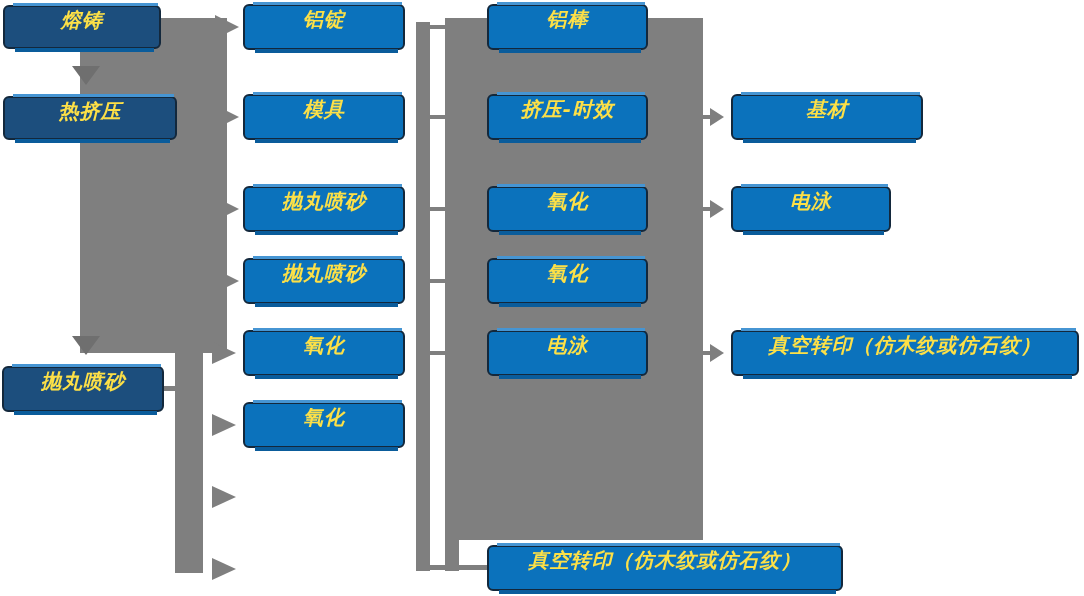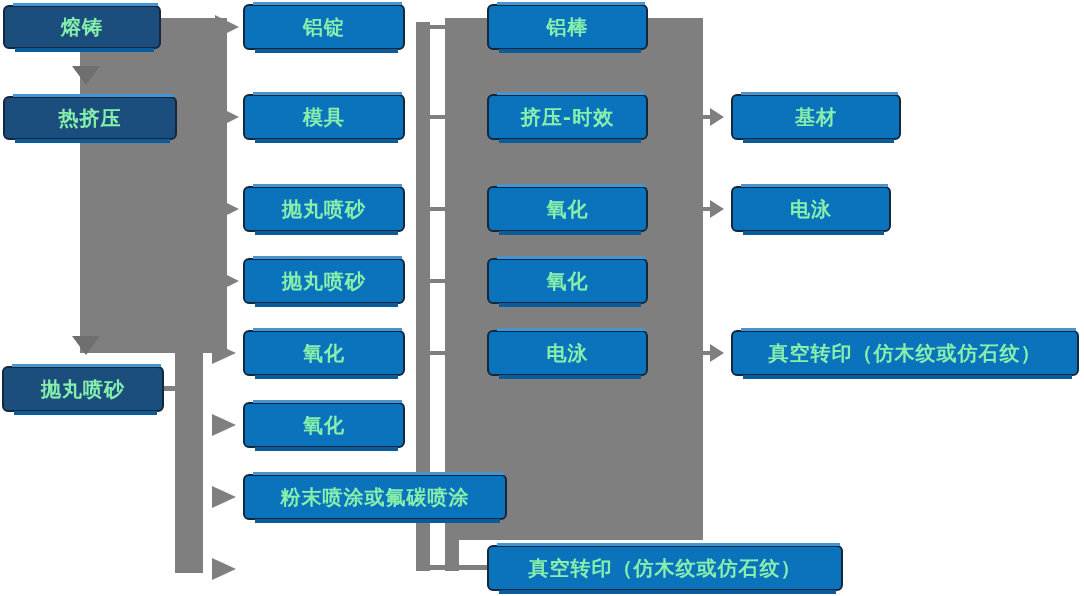--- a/index.html
+++ b/index.html
@@ -18,23 +18,23 @@
   .tri-r.small{border-top:11px solid transparent;border-bottom:11px solid transparent;
     border-left:24px solid #7f7f7f;}
   .tri-r.tiny{border-top:9px solid transparent;border-bottom:9px solid transparent;
     border-left:14px solid #7f7f7f;}
   .tri-d{position:absolute;width:0;height:0;z-index:2;
     border-left:14px solid transparent;border-right:14px solid transparent;
     border-top:19px solid #6f6f6f;}
   
   .node{position:absolute;z-index:3;box-sizing:border-box;
     background:#0b72bc;border:2px solid #13283c;border-radius:6px;
-    display:flex;align-items:center;justify-content:center;
-    color:#86efac;font-size:20px;font-weight:bold;letter-spacing:1px;
-    white-space:nowrap;}
+    display:flex;justify-content:center;
+    color:#fde047;font-size:20px;font-weight:bold;letter-spacing:1px;
+    white-space:nowrap;font-style:italic;}
   .node::before{content:"";position:absolute;top:-4px;left:8px;right:1px;height:3px;
     background:#4695d3;}
   .node::after{content:"";position:absolute;bottom:-5px;left:10px;right:5px;height:4px;
     background:#0a5c9b;}
   .node.dark{background:#1c4e7d;}
   .lbl{pointer-events:none;}
 </style>
 </head>
 <body>
 
@@ -96,44 +96,41 @@
   </div>
   <div class="node" style="left:243px;top:258px;width:162px;height:46px">
     <span class="lbl">抛丸喷砂</span>
   </div>
   <div class="node" style="left:243px;top:330px;width:162px;height:46px">
     <span class="lbl">氧化</span>
   </div>
   <div class="node" style="left:243px;top:402px;width:162px;height:46px">
     <span class="lbl">氧化</span>
   </div>
-  <div class="node" style="left:243px;top:474px;width:264px;height:46px">
-    <span class="lbl">粉末喷涂或氟碳喷涂</span>
-  </div>
 
   <div class="node" style="left:487px;top:4px;width:161px;height:46px">
     <span class="lbl">铝棒</span>
   </div>
   <div class="node" style="left:487px;top:94px;width:161px;height:46px">
     <span class="lbl">挤压-时效</span>
   </div>
   <div class="node" style="left:487px;top:186px;width:161px;height:46px">
     <span class="lbl">氧化</span>
   </div>
   <div class="node" style="left:487px;top:258px;width:161px;height:46px">
     <span class="lbl">氧化</span>
   </div>
   <div class="node" style="left:487px;top:330px;width:161px;height:46px">
     <span class="lbl">电泳</span>
   </div>
   <div class="node" style="left:487px;top:545px;width:356px;height:46px">
     <span class="lbl">真空转印（仿木纹或仿石纹）</span>
   </div>
 
-  <div class="node" style="left:731px;top:94px;width:170px;height:46px">
+  <div class="node" style="left:731px;top:94px;width:192px;height:46px">
     <span class="lbl">基材</span>
   </div>
   <div class="node" style="left:731px;top:186px;width:160px;height:46px">
     <span class="lbl">电泳</span>
   </div>
   <div class="node" style="left:731px;top:330px;width:348px;height:46px">
     <span class="lbl">真空转印（仿木纹或仿石纹）</span>
   </div>
 
 </div>

